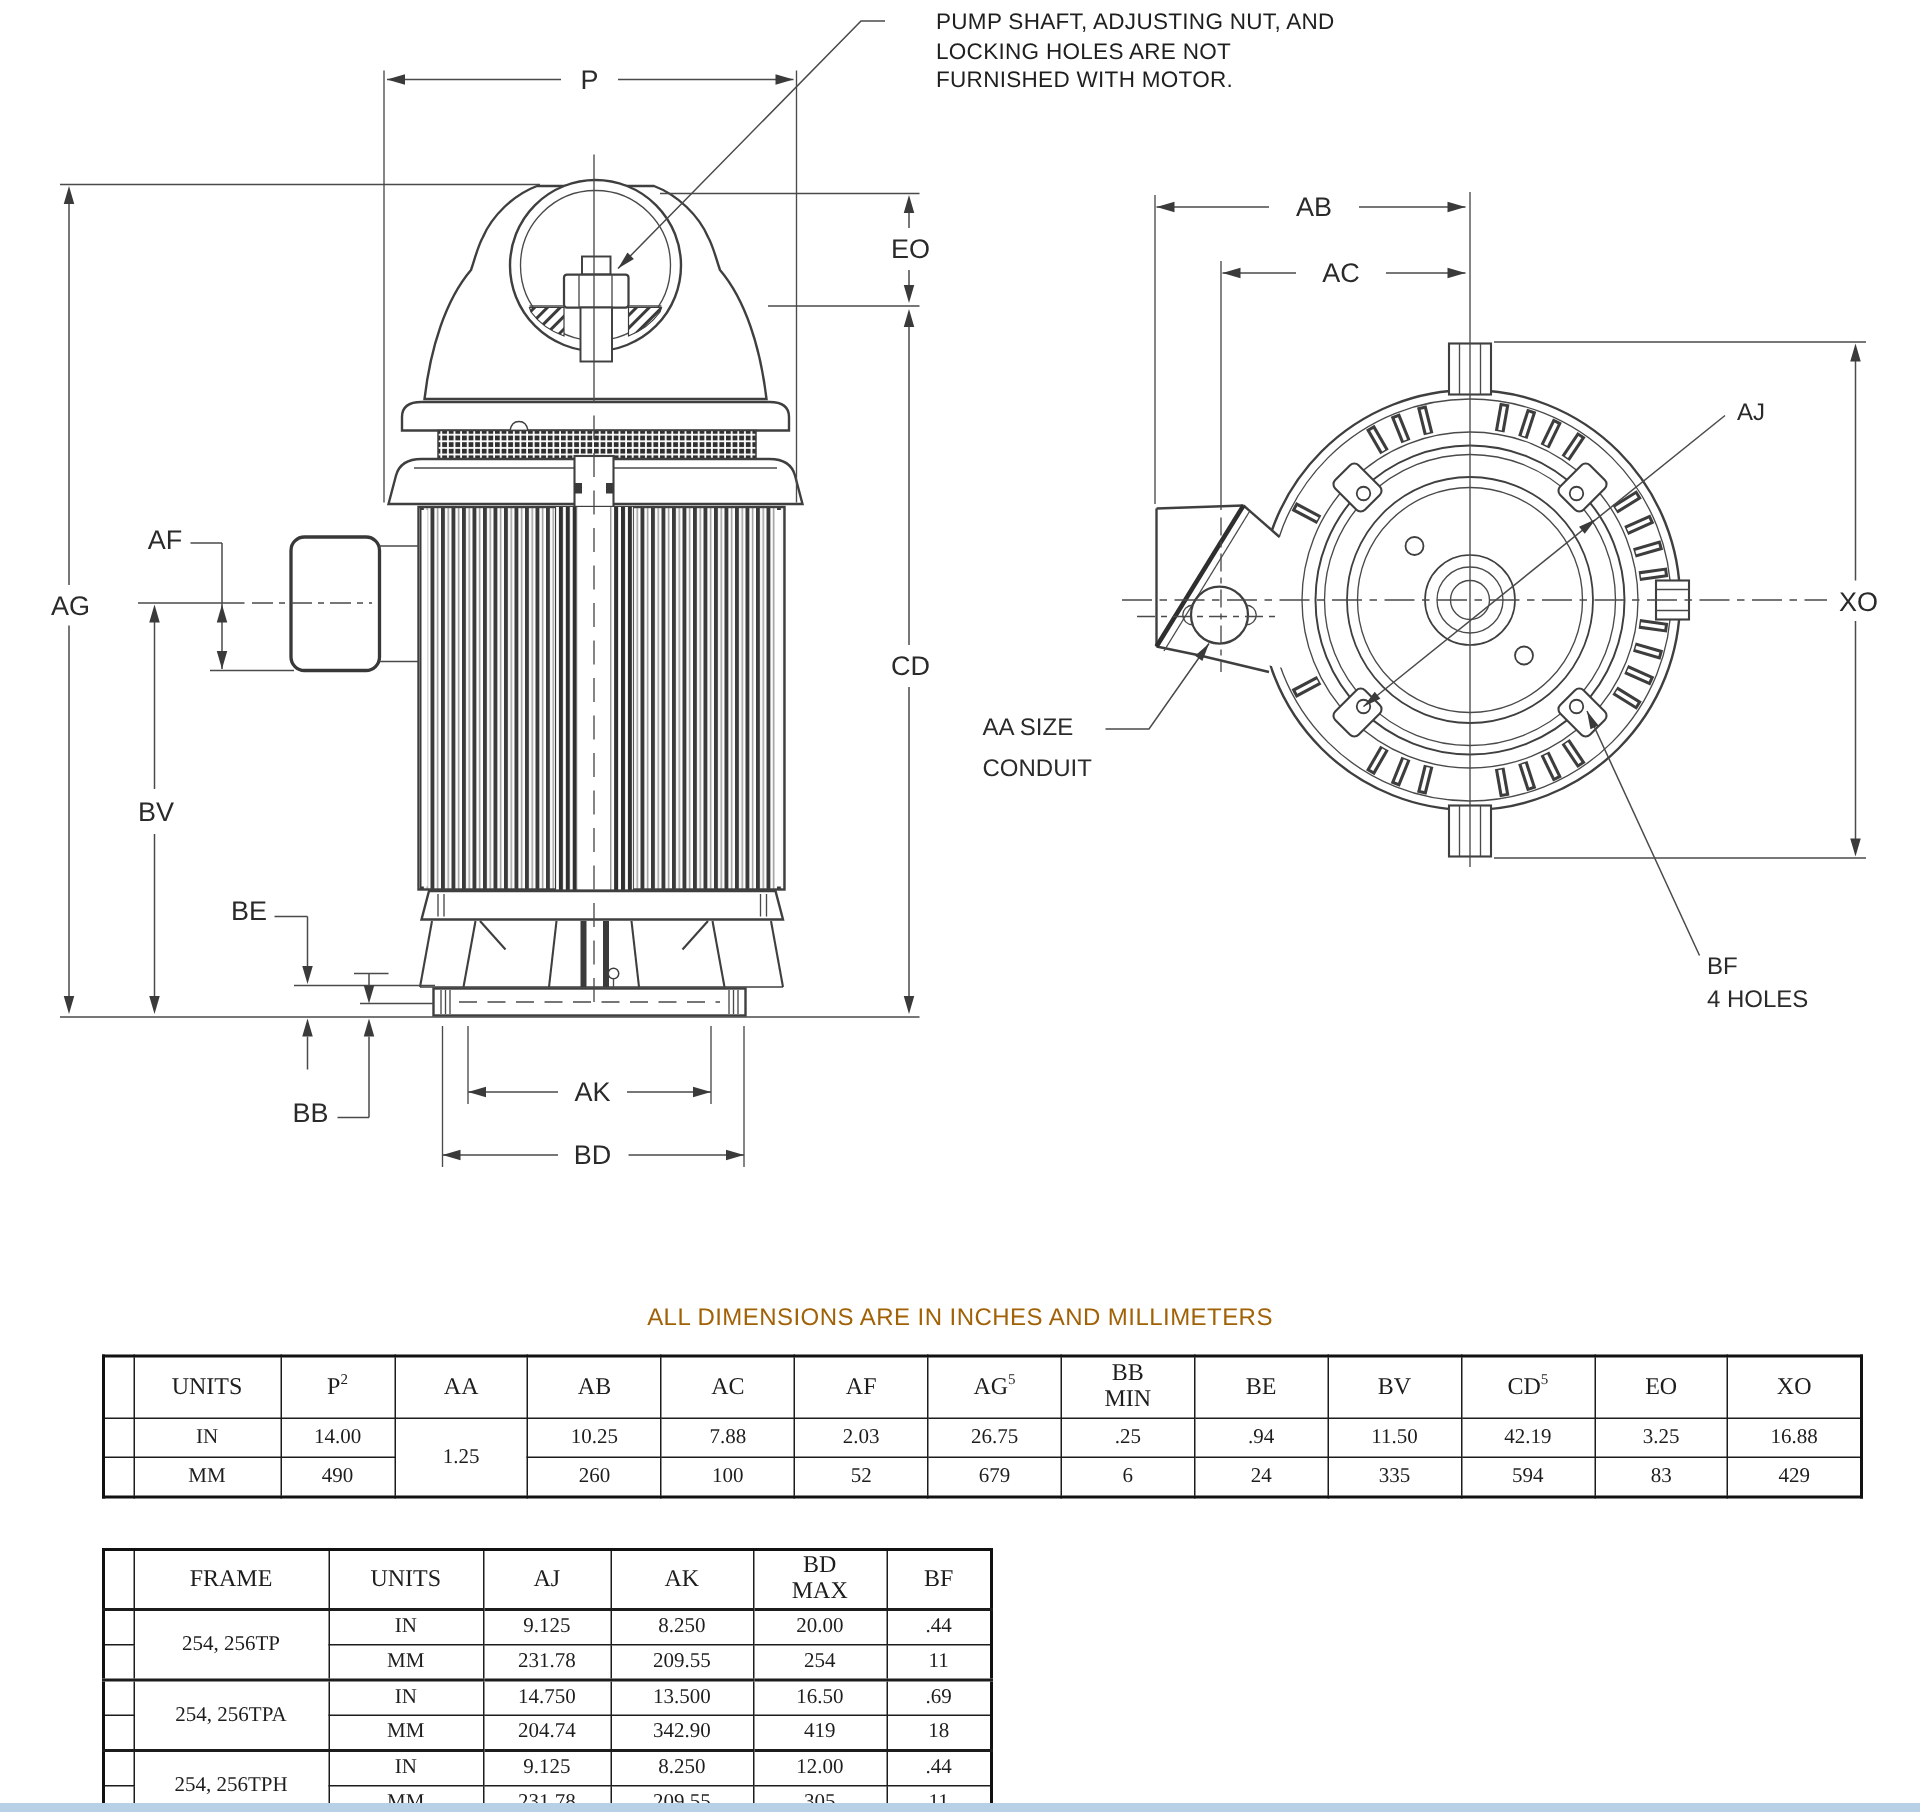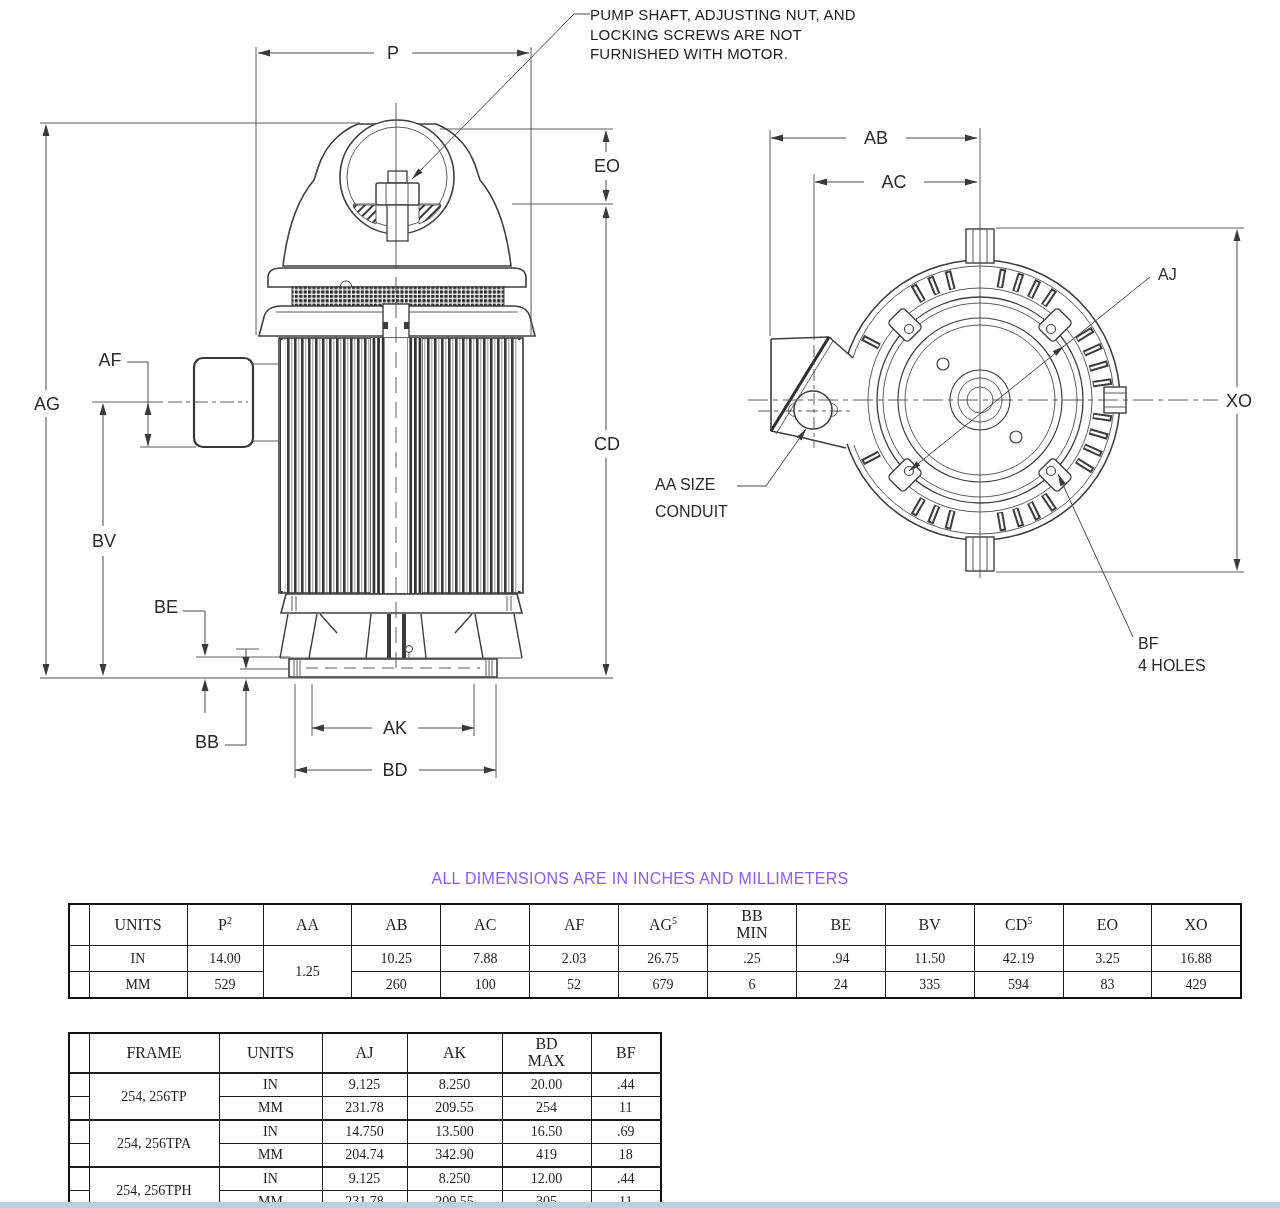--- a/index.html
+++ b/index.html
@@ -8,22 +8,22 @@
   
   .ol{stroke:#3f3f3f;stroke-width:1.6;fill:none;}
   .olf{stroke:#3f3f3f;stroke-width:1.6;fill:#fff;}
   .bold{stroke:#2e2e2e;stroke-width:3;fill:none;}
   .tl{stroke:#4a4a4a;stroke-width:0.9;fill:none;}
   .dim{stroke:#4a4a4a;stroke-width:1;fill:none;}
   .arr{fill:#3a3a3a;stroke:none;}
   .lbl{font-family:"Liberation Sans",sans-serif;font-size:18px;fill:#2a2a2a;text-anchor:middle;}
   .lbls{font-family:"Liberation Sans",sans-serif;font-size:16px;fill:#2a2a2a;text-anchor:start;}
   
-  #note{position:absolute;left:590px;top:5px;font-size:15px;line-height:19.5px;color:#1f1f1f;letter-spacing:.2px;}
-  #dims-title{position:absolute;left:0;top:870px;width:1280px;text-align:center;font-size:16px;letter-spacing:.3px;color:#8b5cf6;}
+  #note{position:absolute;left:624px;top:5px;font-size:15px;line-height:19.5px;color:#1f1f1f;letter-spacing:.2px;}
+  #dims-title{position:absolute;left:0;top:870px;width:1280px;text-align:center;font-size:16px;letter-spacing:.3px;color:#a16207;}
   
   table{border-collapse:collapse;table-layout:fixed;position:absolute;background:#fff;font-family:Liberation Serif, serif;}
   #t1{left:68px;top:903px;width:1172px;}
   #t2{left:68px;top:1032px;width:592px;}
   td,th{border:1.4px solid #1c1c1c;text-align:center;vertical-align:middle;padding:0;
         font-weight:400;color:#1d1d1d;overflow:hidden;}
   #t1 th{height:40px;font-size:16px;}
   #t1 td{height:25px;font-size:14px;}
   #t2 th{height:38px;font-size:16px;}
   #t2 td{height:22px;font-size:14px;}
@@ -359,21 +359,21 @@
       <polyline class="dim" points="737,486 766,486 806,429" fill="none"></polyline>
       <polygon class="arr" points="806,429 801.6,440.6 796.7,437.1"></polygon>
       <text class="lbls" x="655" y="490">AA SIZE</text>
       <text class="lbls" x="655" y="517">CONDUIT</text>
     </g>
   </svg>
 
   
   <div id="note">
     <div>PUMP SHAFT, ADJUSTING NUT, AND</div>
-    <div>LOCKING SCREWS ARE NOT</div>
+    <div>LOCKING HOLES ARE NOT</div>
     <div>FURNISHED WITH MOTOR.</div>
   </div>
 
   
   <div id="dims-title">ALL DIMENSIONS ARE IN INCHES AND MILLIMETERS</div>
 
   
   <table id="t1">
     <colgroup>
       <col style="width:20px">
@@ -413,21 +413,21 @@
       <td>.25</td>
       <td>.94</td>
       <td>11.50</td>
       <td>42.19</td>
       <td>3.25</td>
       <td>16.88</td>
     </tr>
     <tr>
       <td></td>
       <td>MM</td>
-      <td>529</td>
+      <td>490</td>
       <td>260</td>
       <td>100</td>
       <td>52</td>
       <td>679</td>
       <td>6</td>
       <td>24</td>
       <td>335</td>
       <td>594</td>
       <td>83</td>
       <td>429</td>

